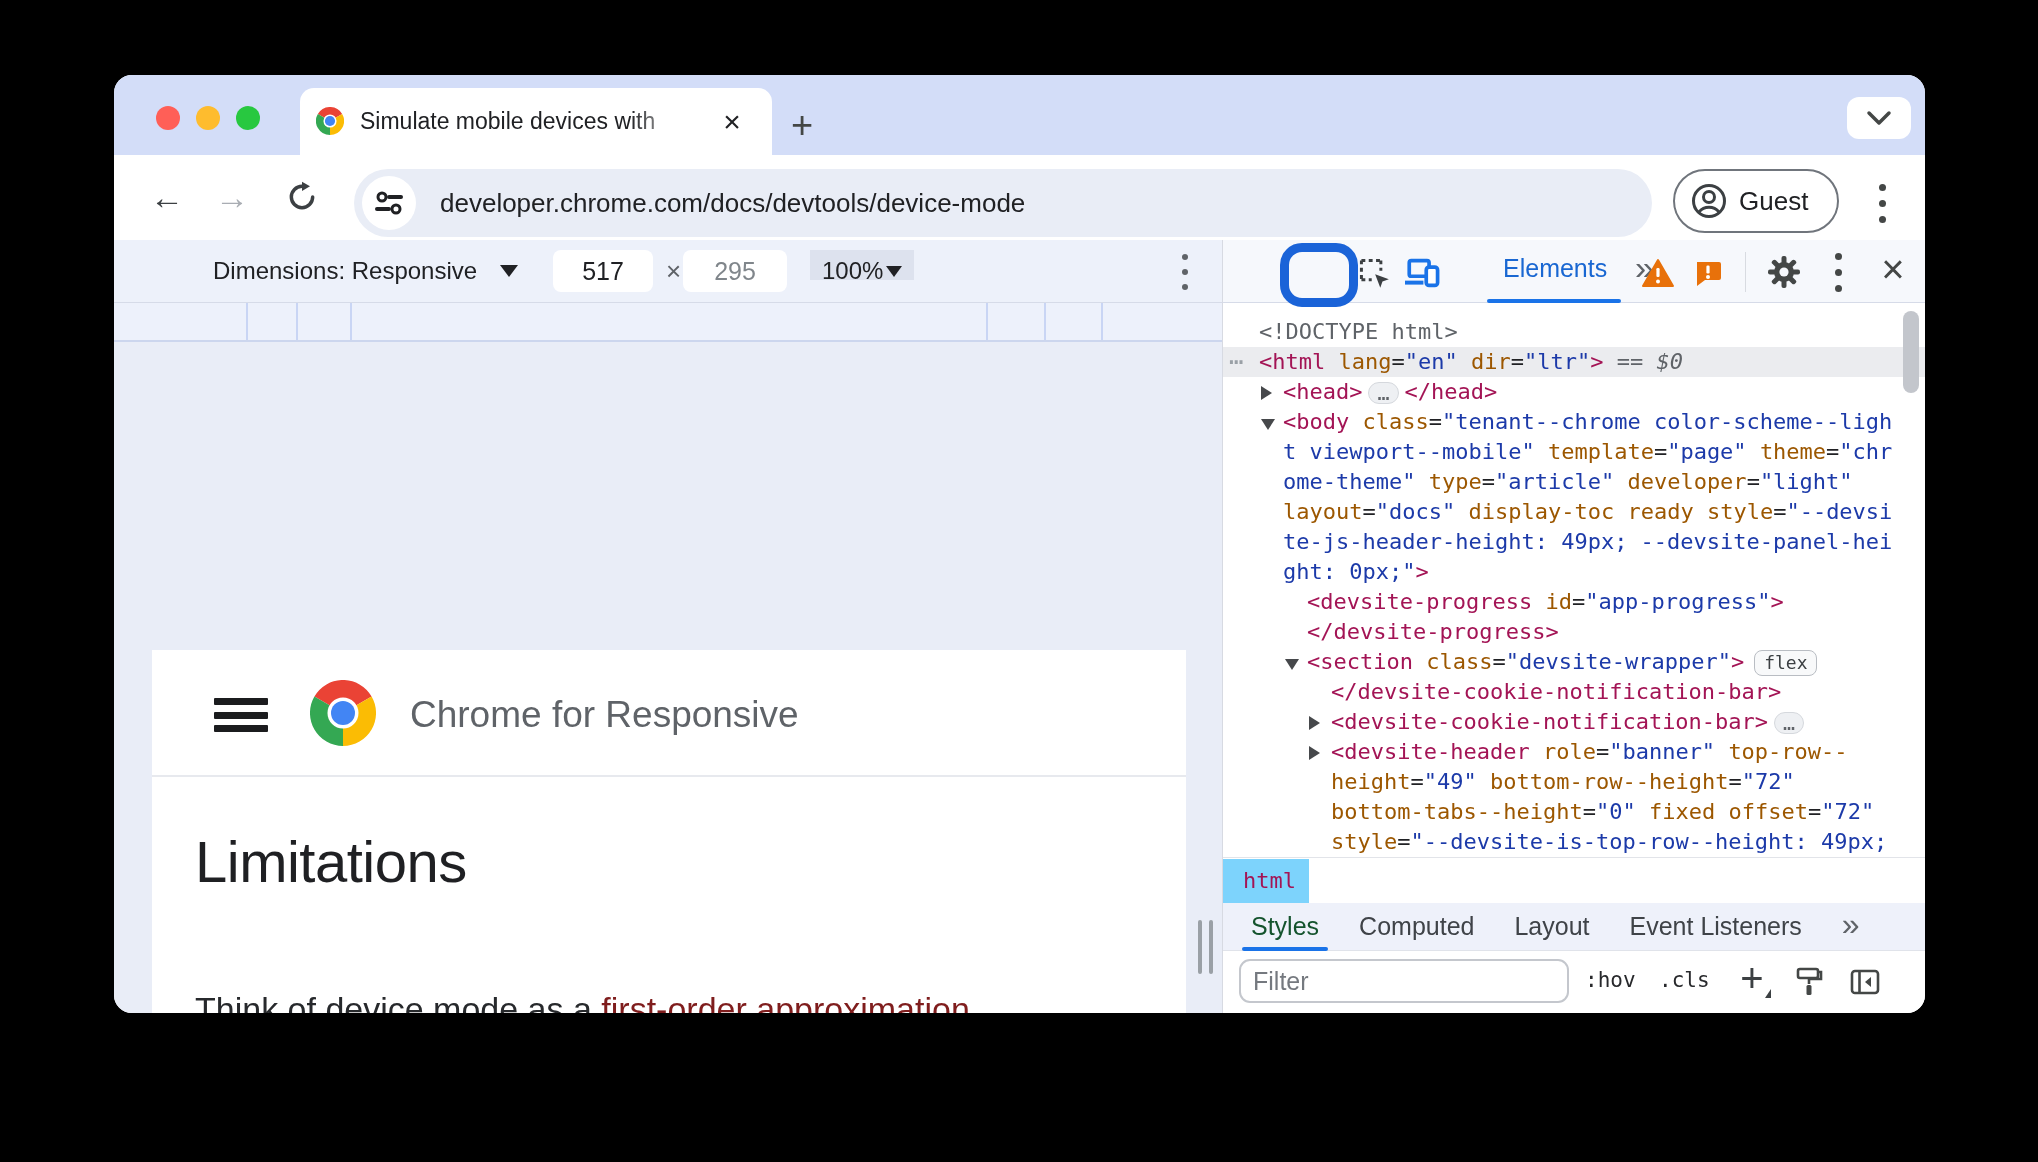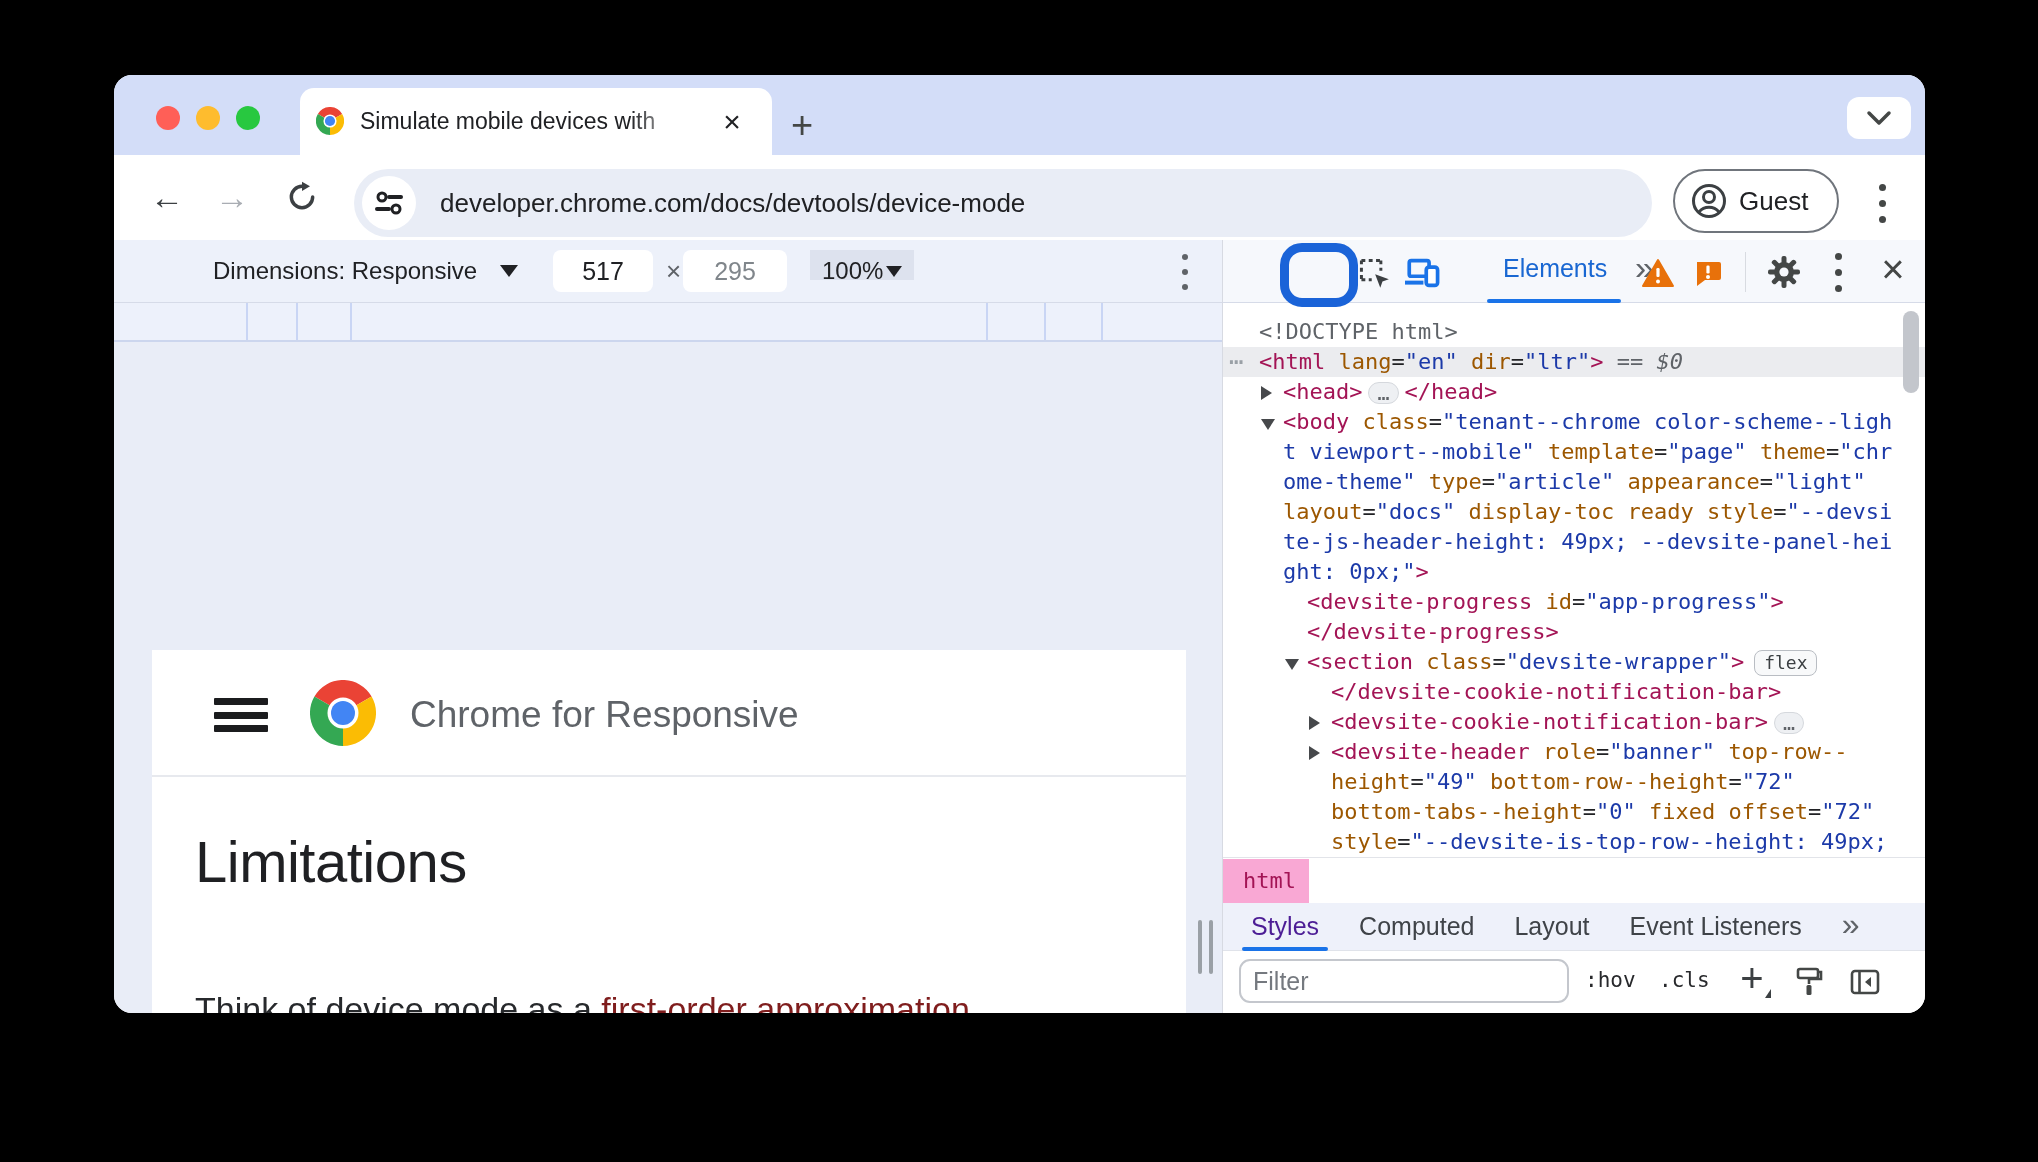--- a/index.html
+++ b/index.html
@@ -75,25 +75,25 @@
   .arr{position:absolute;top:9px;width:0;height:0;}
   .arr.r{border-top:7px solid transparent;border-bottom:7px solid transparent;border-left:11px solid #46484b;}
   .arr.d{border-left:7px solid transparent;border-right:7px solid transparent;border-top:11px solid #46484b;margin-top:3px;}
   .sg{color:#5f6368;} .st{color:#a31455;} .sa{color:#9c5700;} .sv{color:#1c3aa9;} .sp{color:#202124;}
   .sgi{color:#5f6368;font-style:italic;}
   .dots3{position:absolute;left:6px;top:-6px;color:#9aa0a6;font-size:24px;letter-spacing:1px;}
   .ellbadge{display:inline-block;background:#eef0f3;border:1px solid #d5d8dd;border-radius:12px;padding:0 8px;margin:0 6px;color:#5f6368;line-height:20px;font-size:20px;vertical-align:middle;}
   .flexbadge{display:inline-block;border:1px solid #b9bdc3;background:#f8f9fa;border-radius:8px;padding:0 9px;margin-left:10px;color:#3c4043;font-size:18px;line-height:24px;vertical-align:middle;}
   #tree-scroll{left:1789px;top:236px;width:16px;height:82px;background:#c3c6cc;border-radius:8px;}
   #crumb-bar{left:1109px;top:782px;width:702px;height:46px;background:#fff;border-top:1px solid #e2e4e9;box-sizing:border-box;}
-  #crumb-chip{left:0;top:1px;width:86px;height:45px;background:#f9a8d4;text-align:center;}
+  #crumb-chip{left:0;top:1px;width:86px;height:45px;background:#7dd3fc;text-align:center;}
   #crumb-text{left:20px;top:9px;font-family:"DejaVu Sans Mono",monospace;font-size:22px;color:#a31455;}
   #side-tabs{left:1109px;top:828px;width:702px;height:48px;background:#eef1fa;border-bottom:1px solid #e0e3ea;box-sizing:border-box;display:flex;align-items:center;gap:40px;padding-left:28px;}
   .side-tab{font-size:25px;color:#3f4348;}
-  .side-tab.active{color:#4c1d95;}
+  .side-tab.active{color:#14532d;}
   #styles-underline{left:1128px;top:872px;width:86px;height:4px;background:#1a73e8;border-radius:2px;}
   #side-more{font-size:32px;color:#5f6368;margin-top:-4px;}
   #filter-row{left:1109px;top:876px;width:702px;height:62px;background:#fff;}
   #filter-input{left:16px;top:8px;width:330px;height:44px;border:2px solid #c4c7cd;border-radius:11px;box-sizing:border-box;font-size:25px;color:#75797f;line-height:40px;padding-left:12px;background:#fff;}
   #hov-label,#cls-label{font-family:"DejaVu Sans Mono",monospace;font-size:21px;color:#28292c;top:17px;}
   #hov-label{left:362px;}
   #cls-label{left:436px;}
   #plus-btn{left:508px;top:5px;width:42px;height:46px;font-size:40px;color:#3c4043;text-align:center;line-height:44px;font-weight:400;}
   #plus-caret{left:542px;top:38px;border-left:6px solid transparent;border-right:0 solid transparent;border-top:0;border-bottom:9px solid #3c4043;width:0;height:0;}
   #dt-left-border{left:1108px;top:228px;width:1px;height:710px;background:#d7dae2;}
@@ -282,21 +282,21 @@
 
   <div id="ring" class="abs"></div>
 
   <div id="dt-tree" class="abs">
       <div style="height: 14px;"></div>
       <div class="tline" style="padding-left: 36px;"><span class="sg">&lt;!DOCTYPE html&gt;</span></div>
       <div class="tline hl" style="padding-left: 36px;"><span class="dots3">…</span><span class="st">&lt;html </span><span class="sa">lang</span><span class="sp">=</span><span class="sv">"en"</span><span class="sp"> </span><span class="sa">dir</span><span class="sp">=</span><span class="sv">"ltr"</span><span class="st">&gt;</span><span class="sg"> == </span><span class="sgi">$0</span></div>
       <div class="tline" style="padding-left: 60px;"><span class="arr r" style="left: 38px;"></span><span class="st">&lt;head&gt;</span><span class="ellbadge">…</span><span class="st">&lt;/head&gt;</span></div>
       <div class="tline" style="padding-left: 60px;"><span class="arr d" style="left: 38px;"></span><span class="st">&lt;body </span><span class="sa">class</span><span class="sp">=</span><span class="sv">"tenant--chrome color-scheme--ligh</span></div>
       <div class="tline" style="padding-left: 60px;"><span class="sv">t viewport--mobile"</span><span class="sp"> </span><span class="sa">template</span><span class="sp">=</span><span class="sv">"page"</span><span class="sp"> </span><span class="sa">theme</span><span class="sp">=</span><span class="sv">"chr</span></div>
-      <div class="tline" style="padding-left: 60px;"><span class="sv">ome-theme"</span><span class="sp"> </span><span class="sa">type</span><span class="sp">=</span><span class="sv">"article"</span><span class="sp"> </span><span class="sa">appearance</span><span class="sp">=</span><span class="sv">"light"</span></div>
+      <div class="tline" style="padding-left: 60px;"><span class="sv">ome-theme"</span><span class="sp"> </span><span class="sa">type</span><span class="sp">=</span><span class="sv">"article"</span><span class="sp"> </span><span class="sa">developer</span><span class="sp">=</span><span class="sv">"light"</span></div>
       <div class="tline" style="padding-left: 60px;"><span class="sa">layout</span><span class="sp">=</span><span class="sv">"docs"</span><span class="sp"> </span><span class="sa">display-toc</span><span class="sp"> </span><span class="sa">ready</span><span class="sp"> </span><span class="sa">style</span><span class="sp">=</span><span class="sv">"--devsi</span></div>
       <div class="tline" style="padding-left: 60px;"><span class="sv">te-js-header-height: 49px; --devsite-panel-hei</span></div>
       <div class="tline" style="padding-left: 60px;"><span class="sv">ght: 0px;"</span><span class="st">&gt;</span></div>
       <div class="tline" style="padding-left: 84px;"><span class="st">&lt;devsite-progress </span><span class="sa">id</span><span class="sp">=</span><span class="sv">"app-progress"</span><span class="st">&gt;</span></div>
       <div class="tline" style="padding-left: 84px;"><span class="st">&lt;/devsite-progress&gt;</span></div>
       <div class="tline" style="padding-left: 84px;"><span class="arr d" style="left: 62px;"></span><span class="st">&lt;section </span><span class="sa">class</span><span class="sp">=</span><span class="sv">"devsite-wrapper"</span><span class="st">&gt;</span><span class="flexbadge">flex</span></div>
       <div class="tline" style="padding-left: 108px;"><span class="st">&lt;/devsite-cookie-notification-bar&gt;</span></div>
       <div class="tline" style="padding-left: 108px;"><span class="arr r" style="left: 86px;"></span><span class="st">&lt;devsite-cookie-notification-bar&gt;</span><span class="ellbadge">…</span></div>
       <div class="tline" style="padding-left: 108px;"><span class="arr r" style="left: 86px;"></span><span class="st">&lt;devsite-header </span><span class="sa">role</span><span class="sp">=</span><span class="sv">"banner"</span><span class="sp"> </span><span class="sa">top-row--</span></div>
       <div class="tline" style="padding-left: 108px;"><span class="sa">height</span><span class="sp">=</span><span class="sv">"49"</span><span class="sp"> </span><span class="sa">bottom-row--height</span><span class="sp">=</span><span class="sv">"72"</span></div>

